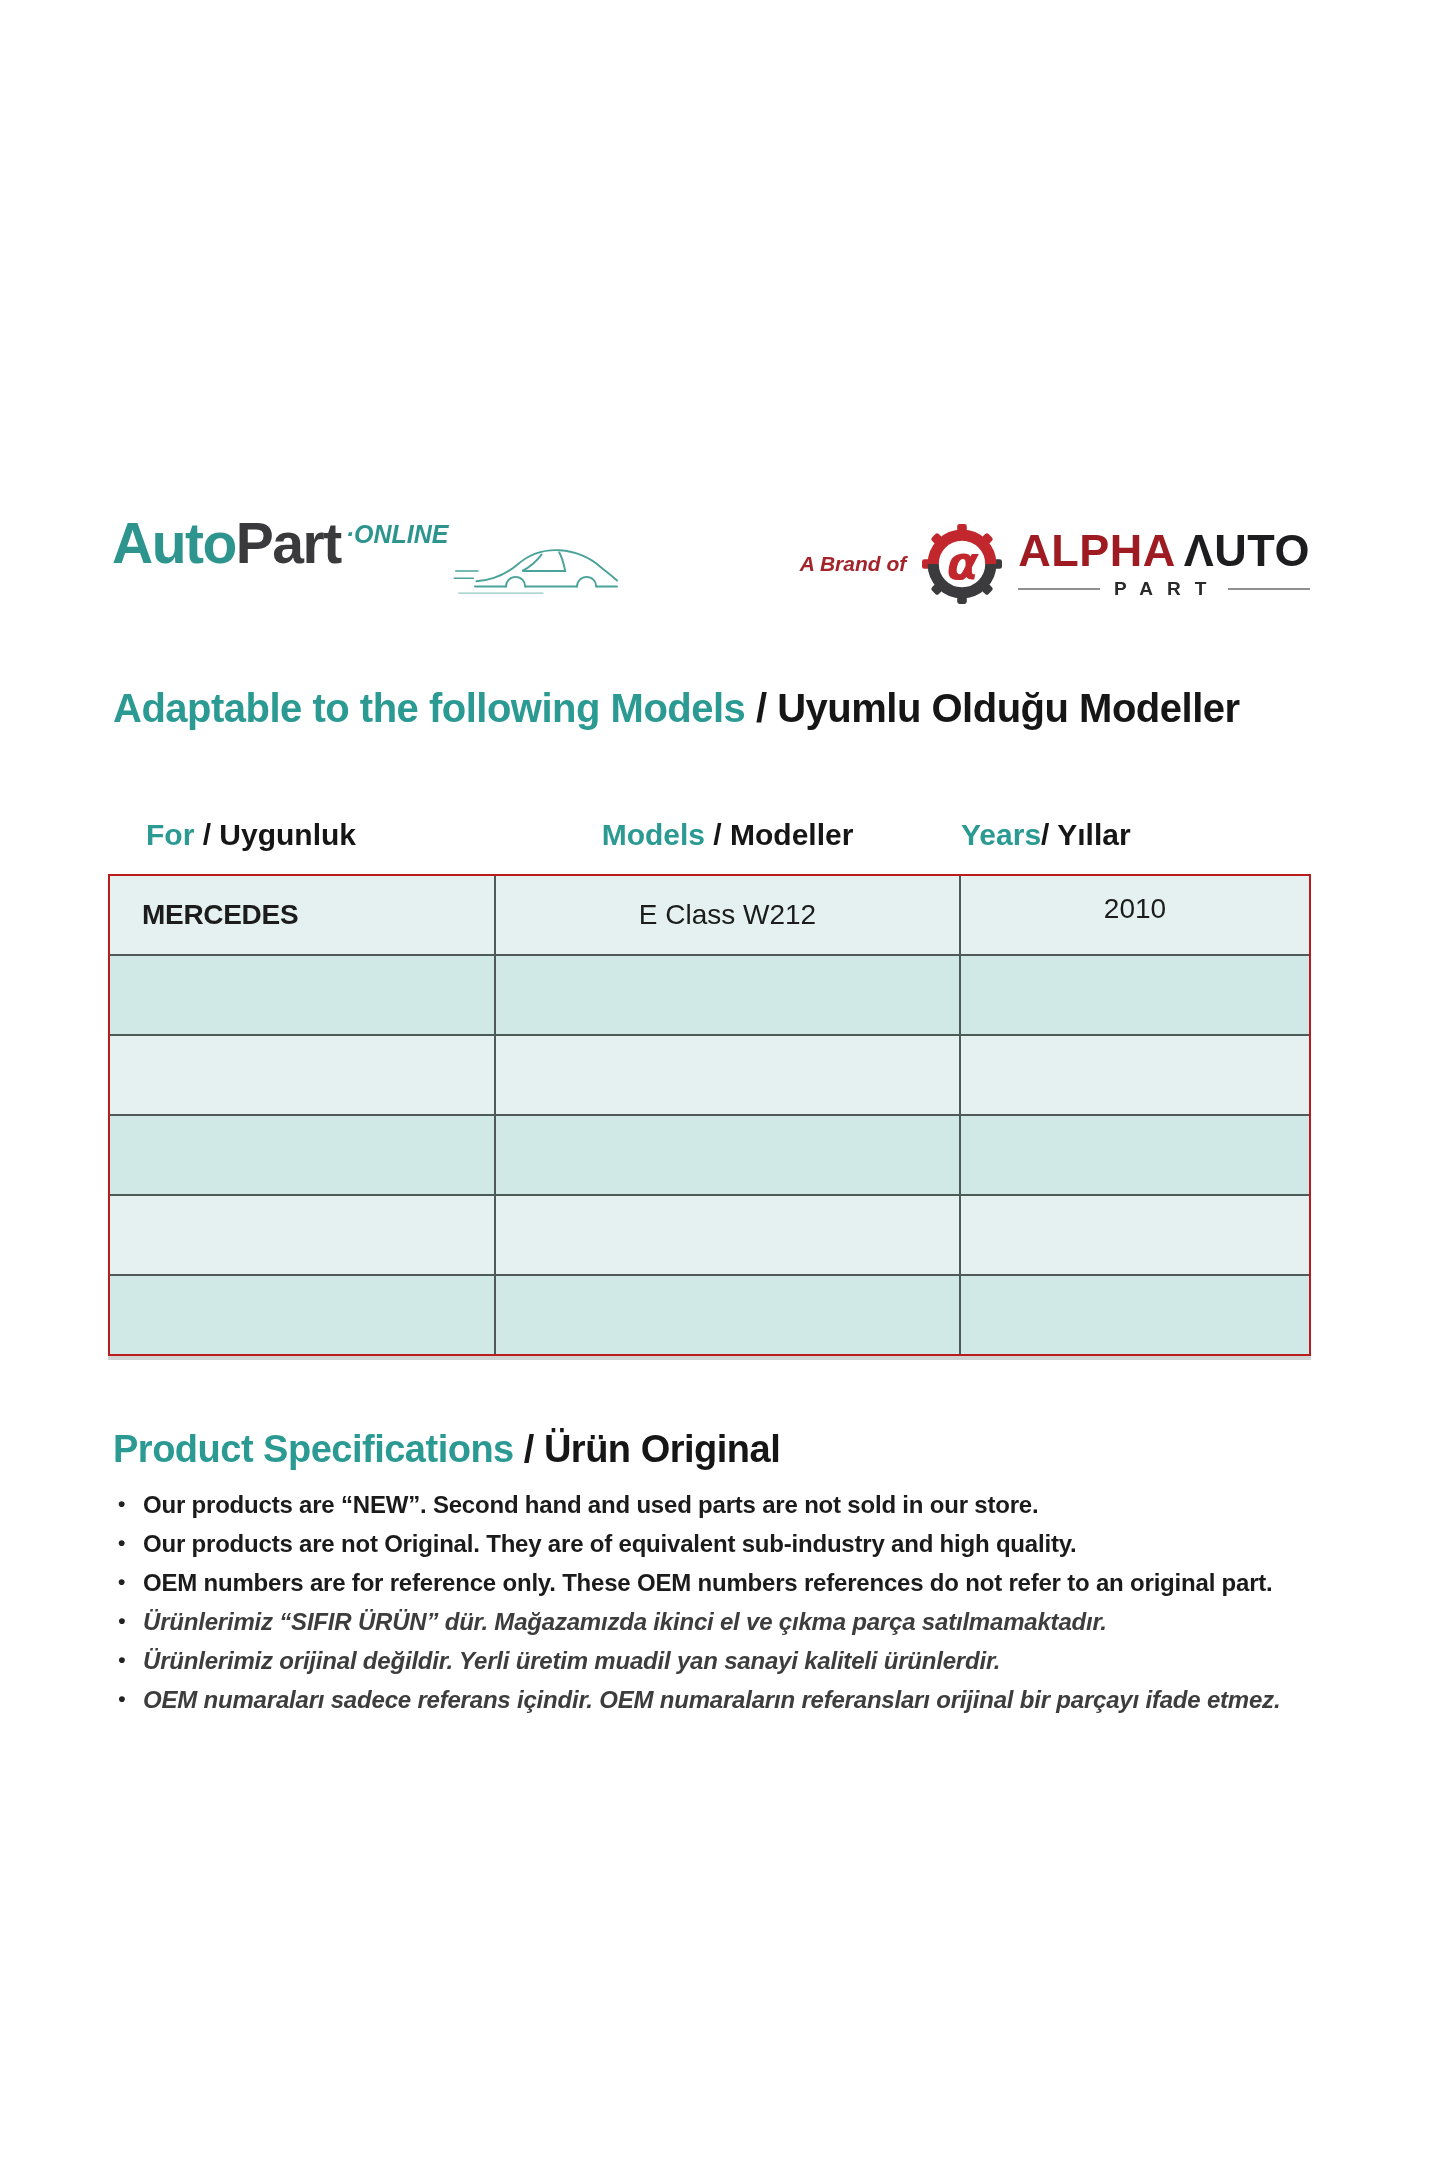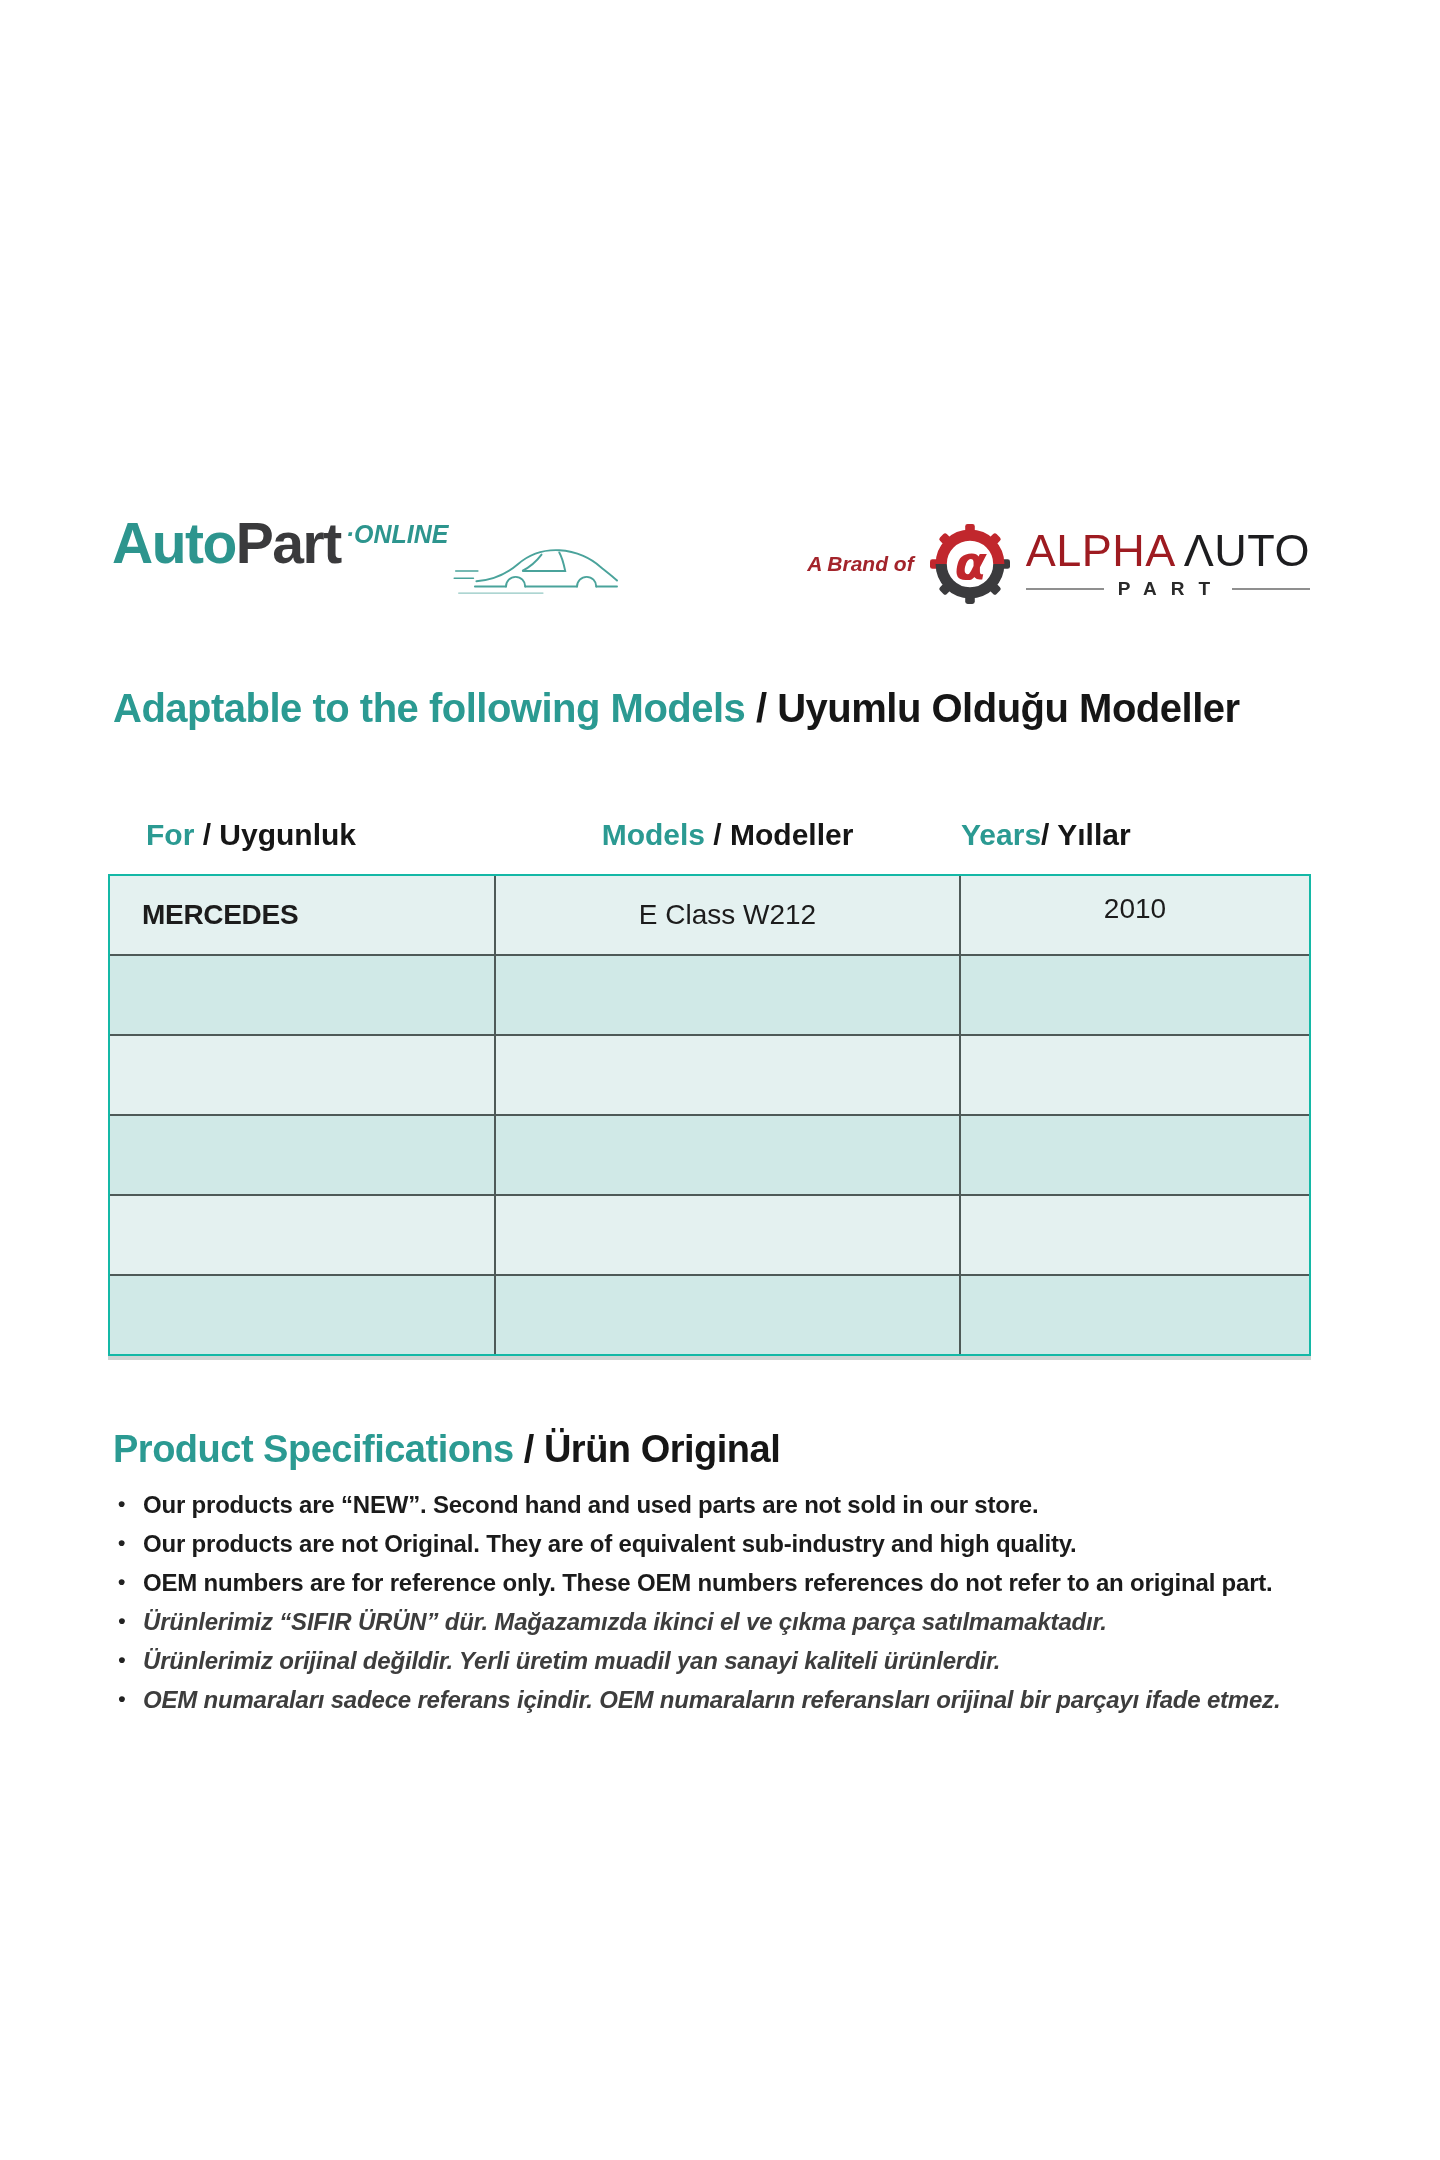--- a/index.html
+++ b/index.html
@@ -18,21 +18,21 @@
   .logo-text{font-weight:700;font-size:57px;line-height:1.05;letter-spacing:-1.5px;white-space:nowrap;}
   .lw1{color:#2d958e;}
   .lw2{color:#3a3a3c;}
   .lw3{color:#2d958e;font-style:italic;font-size:25px;letter-spacing:0;vertical-align:20px;margin-left:5px;font-weight:700;}
   .car{width:190px;height:74px;margin-left:0px;margin-top:14px;}
 
   .brand{display:flex;align-items:center;gap:16px;margin-top:12px;}
   .brand-prefix{color:#a3242b;font-style:italic;font-weight:700;font-size:21px;white-space:nowrap;}
   .gear{width:80px;height:80px;flex:0 0 auto;}
   .brand-words{display:flex;flex-direction:column;}
-  .brand-line1{font-size:45px;font-weight:400;line-height:1;letter-spacing:0.5px;white-space:nowrap;}
+  .brand-line1{font-size:45px;font-weight:700;line-height:1;letter-spacing:0.5px;white-space:nowrap;}
   .b-red{color:#9e1b21;}
   .b-blk{color:#1d1d1f;margin-left:8px;}
   .brand-line2{display:flex;align-items:center;gap:8px;margin-top:5px;}
   .rule{flex:1;height:2px;background:#8f8f8f;}
   .b-part{letter-spacing:14px;font-weight:700;font-size:19px;color:#2a2a2a;text-indent:6px;white-space:nowrap;}
 
   
   .sec-title{position:absolute;left:113px;margin:0;font-weight:800;letter-spacing:-0.5px;white-space:nowrap;}
   #models-title{top:686px;font-size:40px;}
   #specs-title{top:1428px;font-size:38px;}
@@ -42,21 +42,21 @@
   
   .thead{position:absolute;left:110px;top:818px;width:1203px;display:flex;
          font-size:30px;font-weight:700;color:#161616;}
   .th{box-sizing:border-box;}
   .th-for{width:384px;padding-left:36px;}
   .th-model{width:467px;text-align:center;}
   .th-year{flex:1;}
 
   
   .table{position:absolute;left:108px;top:874px;width:1203px;box-sizing:border-box;
-         border:2px solid #14b8a6;box-shadow:0 4px 0 rgba(150,160,158,0.45);}
+         border:2px solid #b91c1c;box-shadow:0 4px 0 rgba(150,160,158,0.45);}
   .row{display:flex;height:78px;}
   .row + .row{border-top:2px solid #4e5a58;}
   .row:nth-child(odd){background:#e4f1f0;}
   .row:nth-child(even){background:#d0e9e7;}
   .cell{box-sizing:border-box;display:flex;align-items:center;font-size:28px;color:#1c1c1c;}
   .c-for{width:384px;padding-left:32px;font-weight:700;letter-spacing:-0.3px;}
   .c-model{width:467px;justify-content:center;font-weight:500;
            border-left:2px solid #4e5a58;border-right:2px solid #4e5a58;}
   .c-year{flex:1;justify-content:center;font-weight:400;}
   .row:first-child .c-year{transform:translateY(-6px);}

